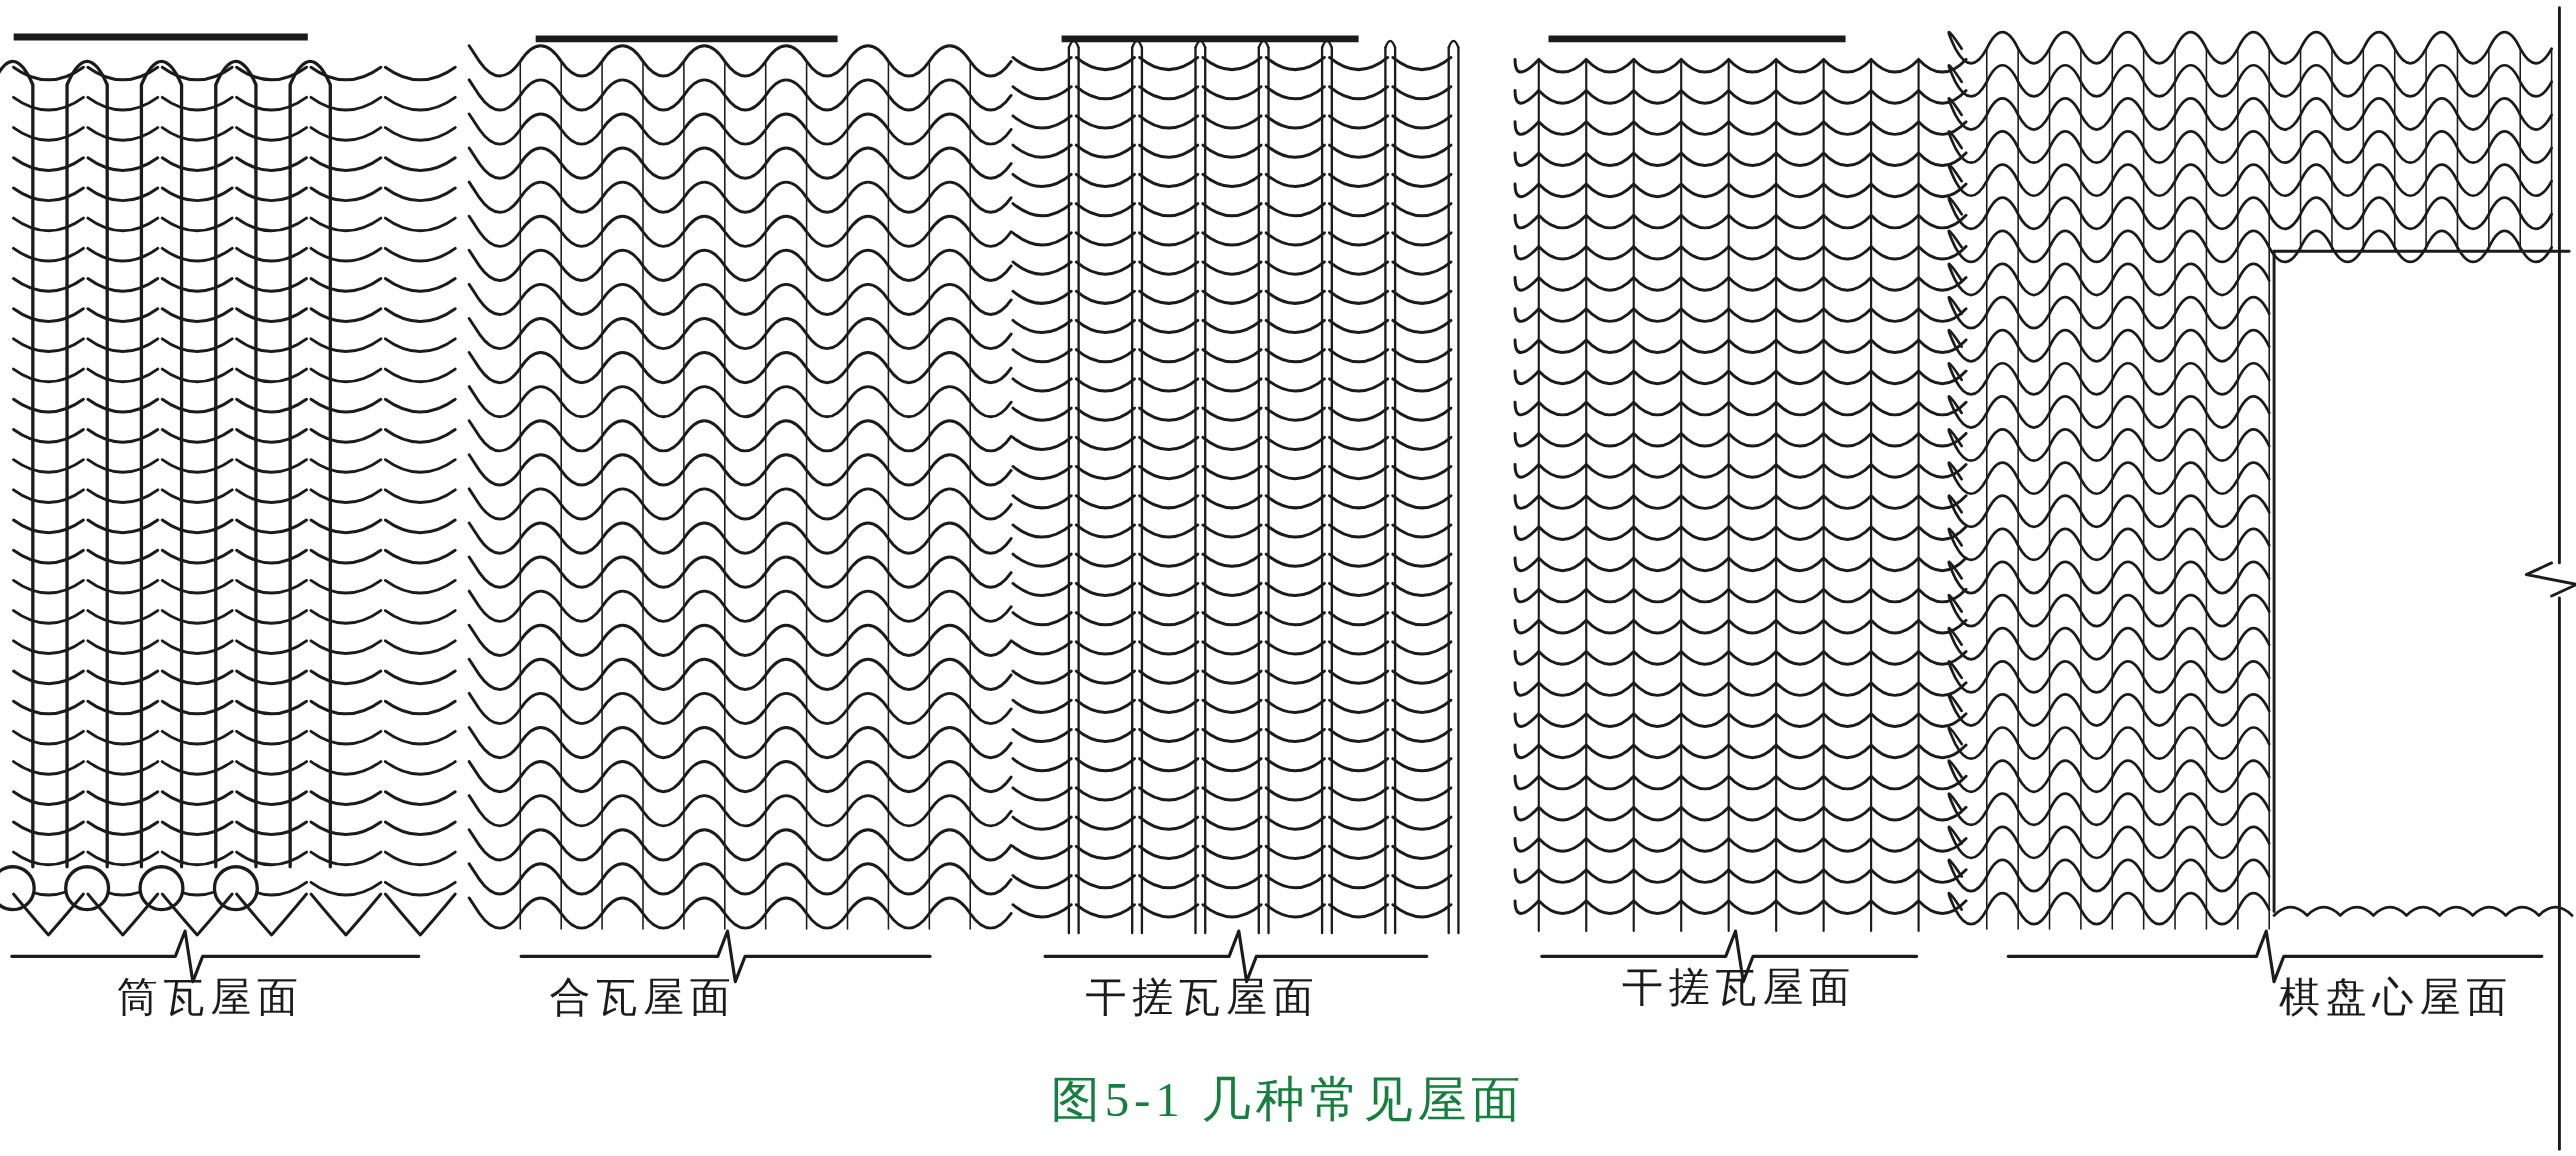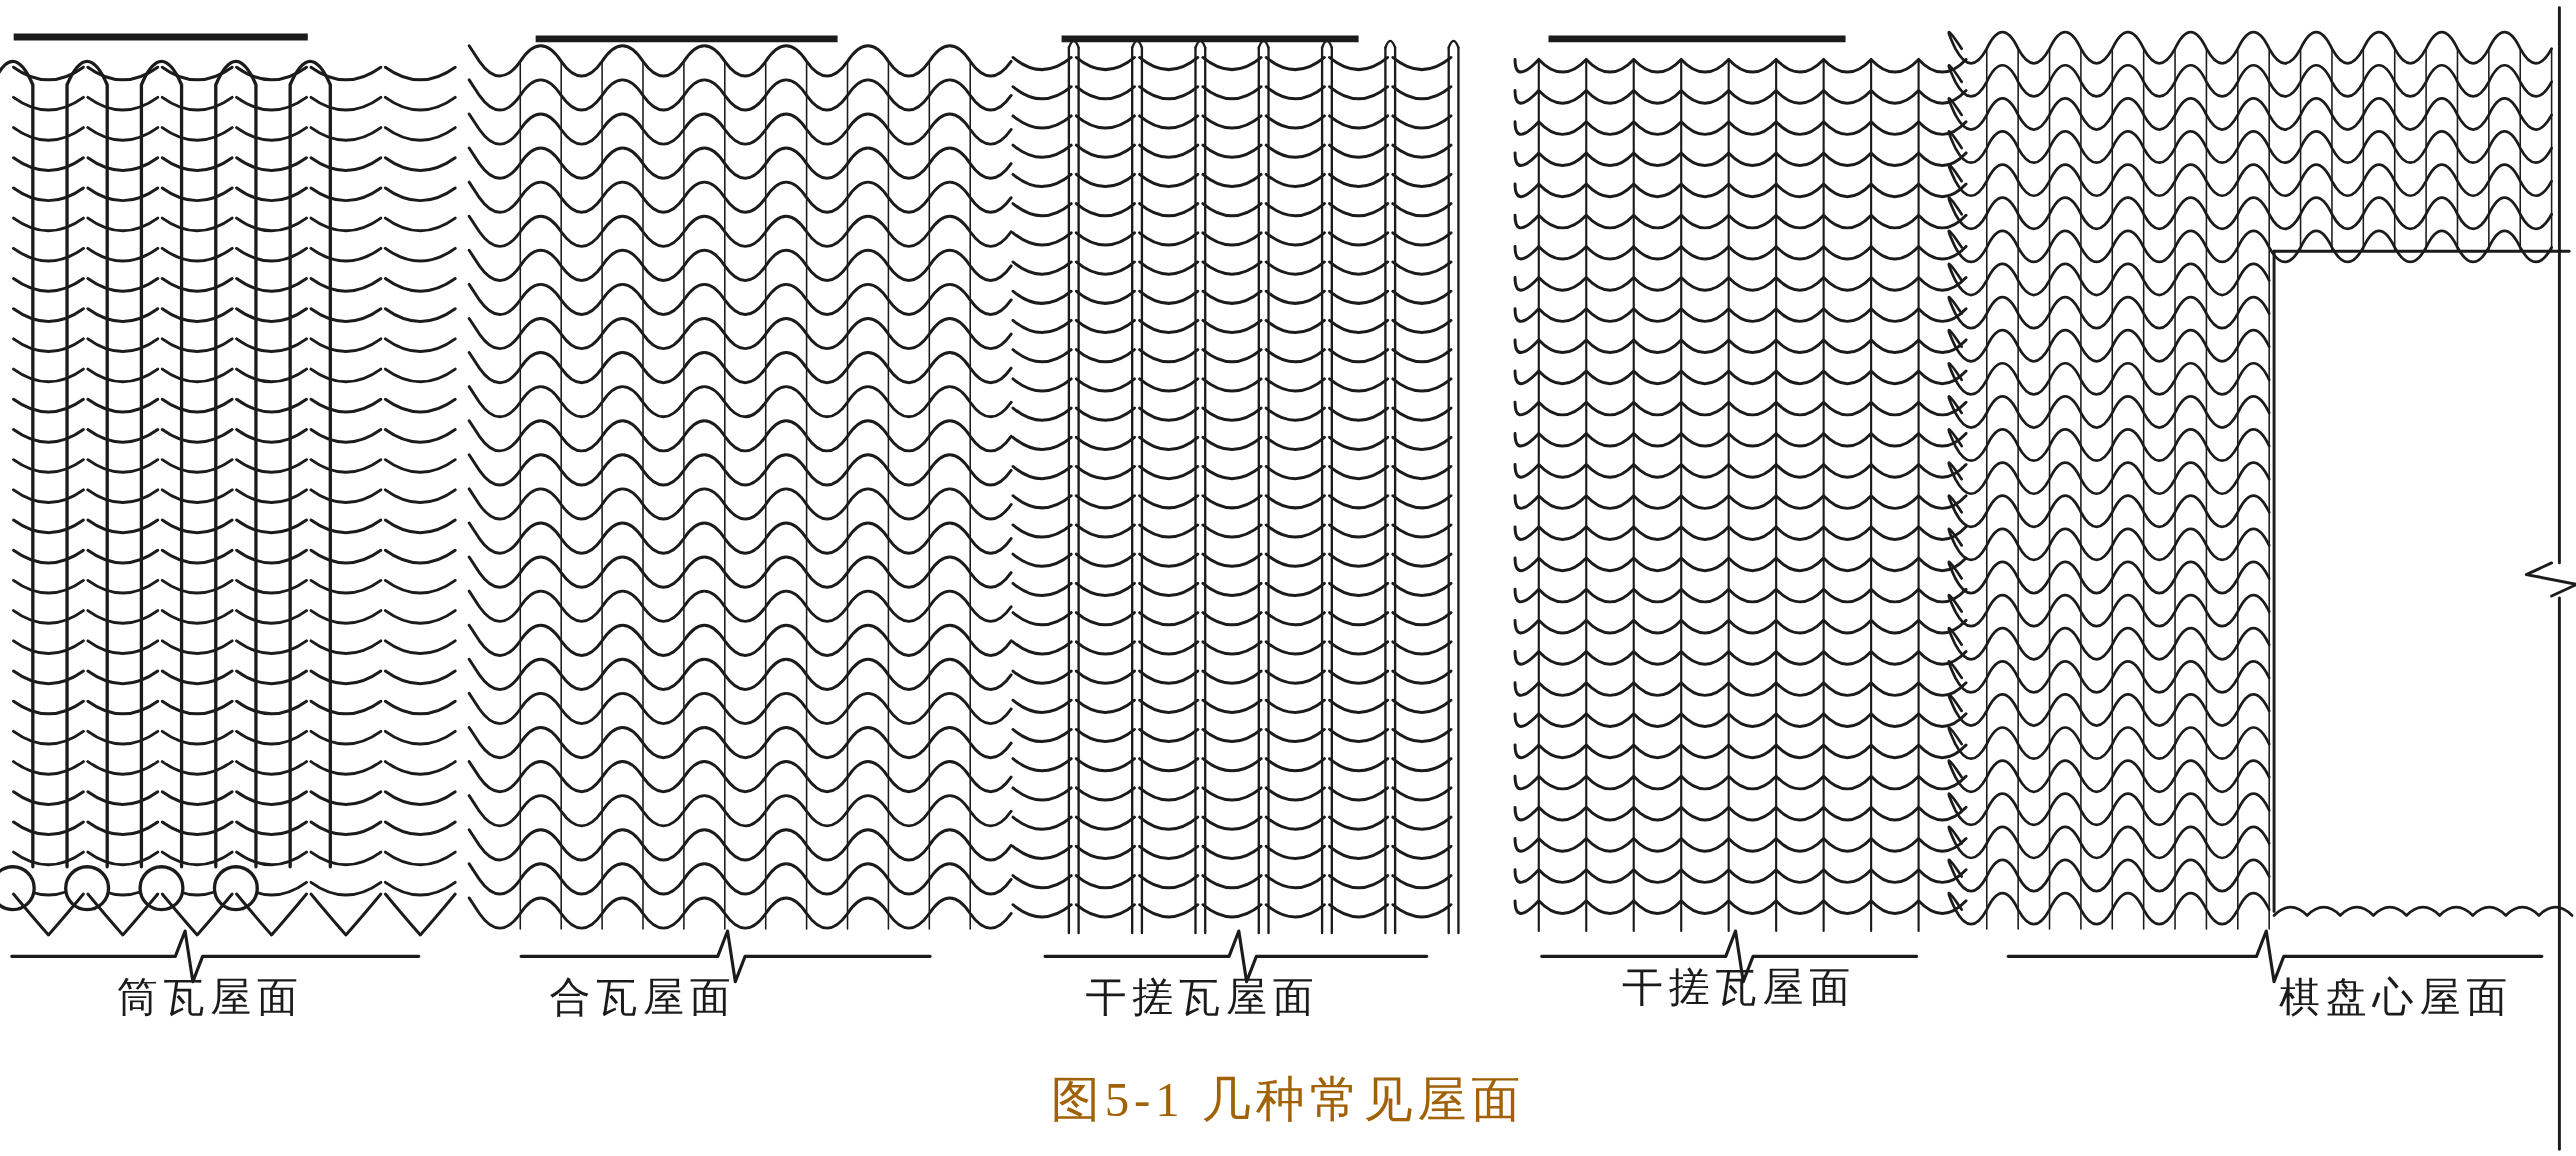--- a/index.html
+++ b/index.html
@@ -34,21 +34,21 @@
     font-family: "Liberation Serif", "DejaVu Serif", serif;
   }
   #figure-caption {
     position: absolute;
     left: 0;
     top: 1067px;
     width: 2576px;
     text-align: center;
     font-size: 49px;
     letter-spacing: 4.9px;
-    color: #a16207;
+    color: #15803d;
     white-space: nowrap;
     font-family: "Liberation Serif", "DejaVu Serif", serif;
   }
 </style>
 </head>
 <body>
 
 <div id="figure-root">
 
   <svg id="figure-canvas" viewBox="0 0 2645 1187" xmlns="http://www.w3.org/2000/svg">

